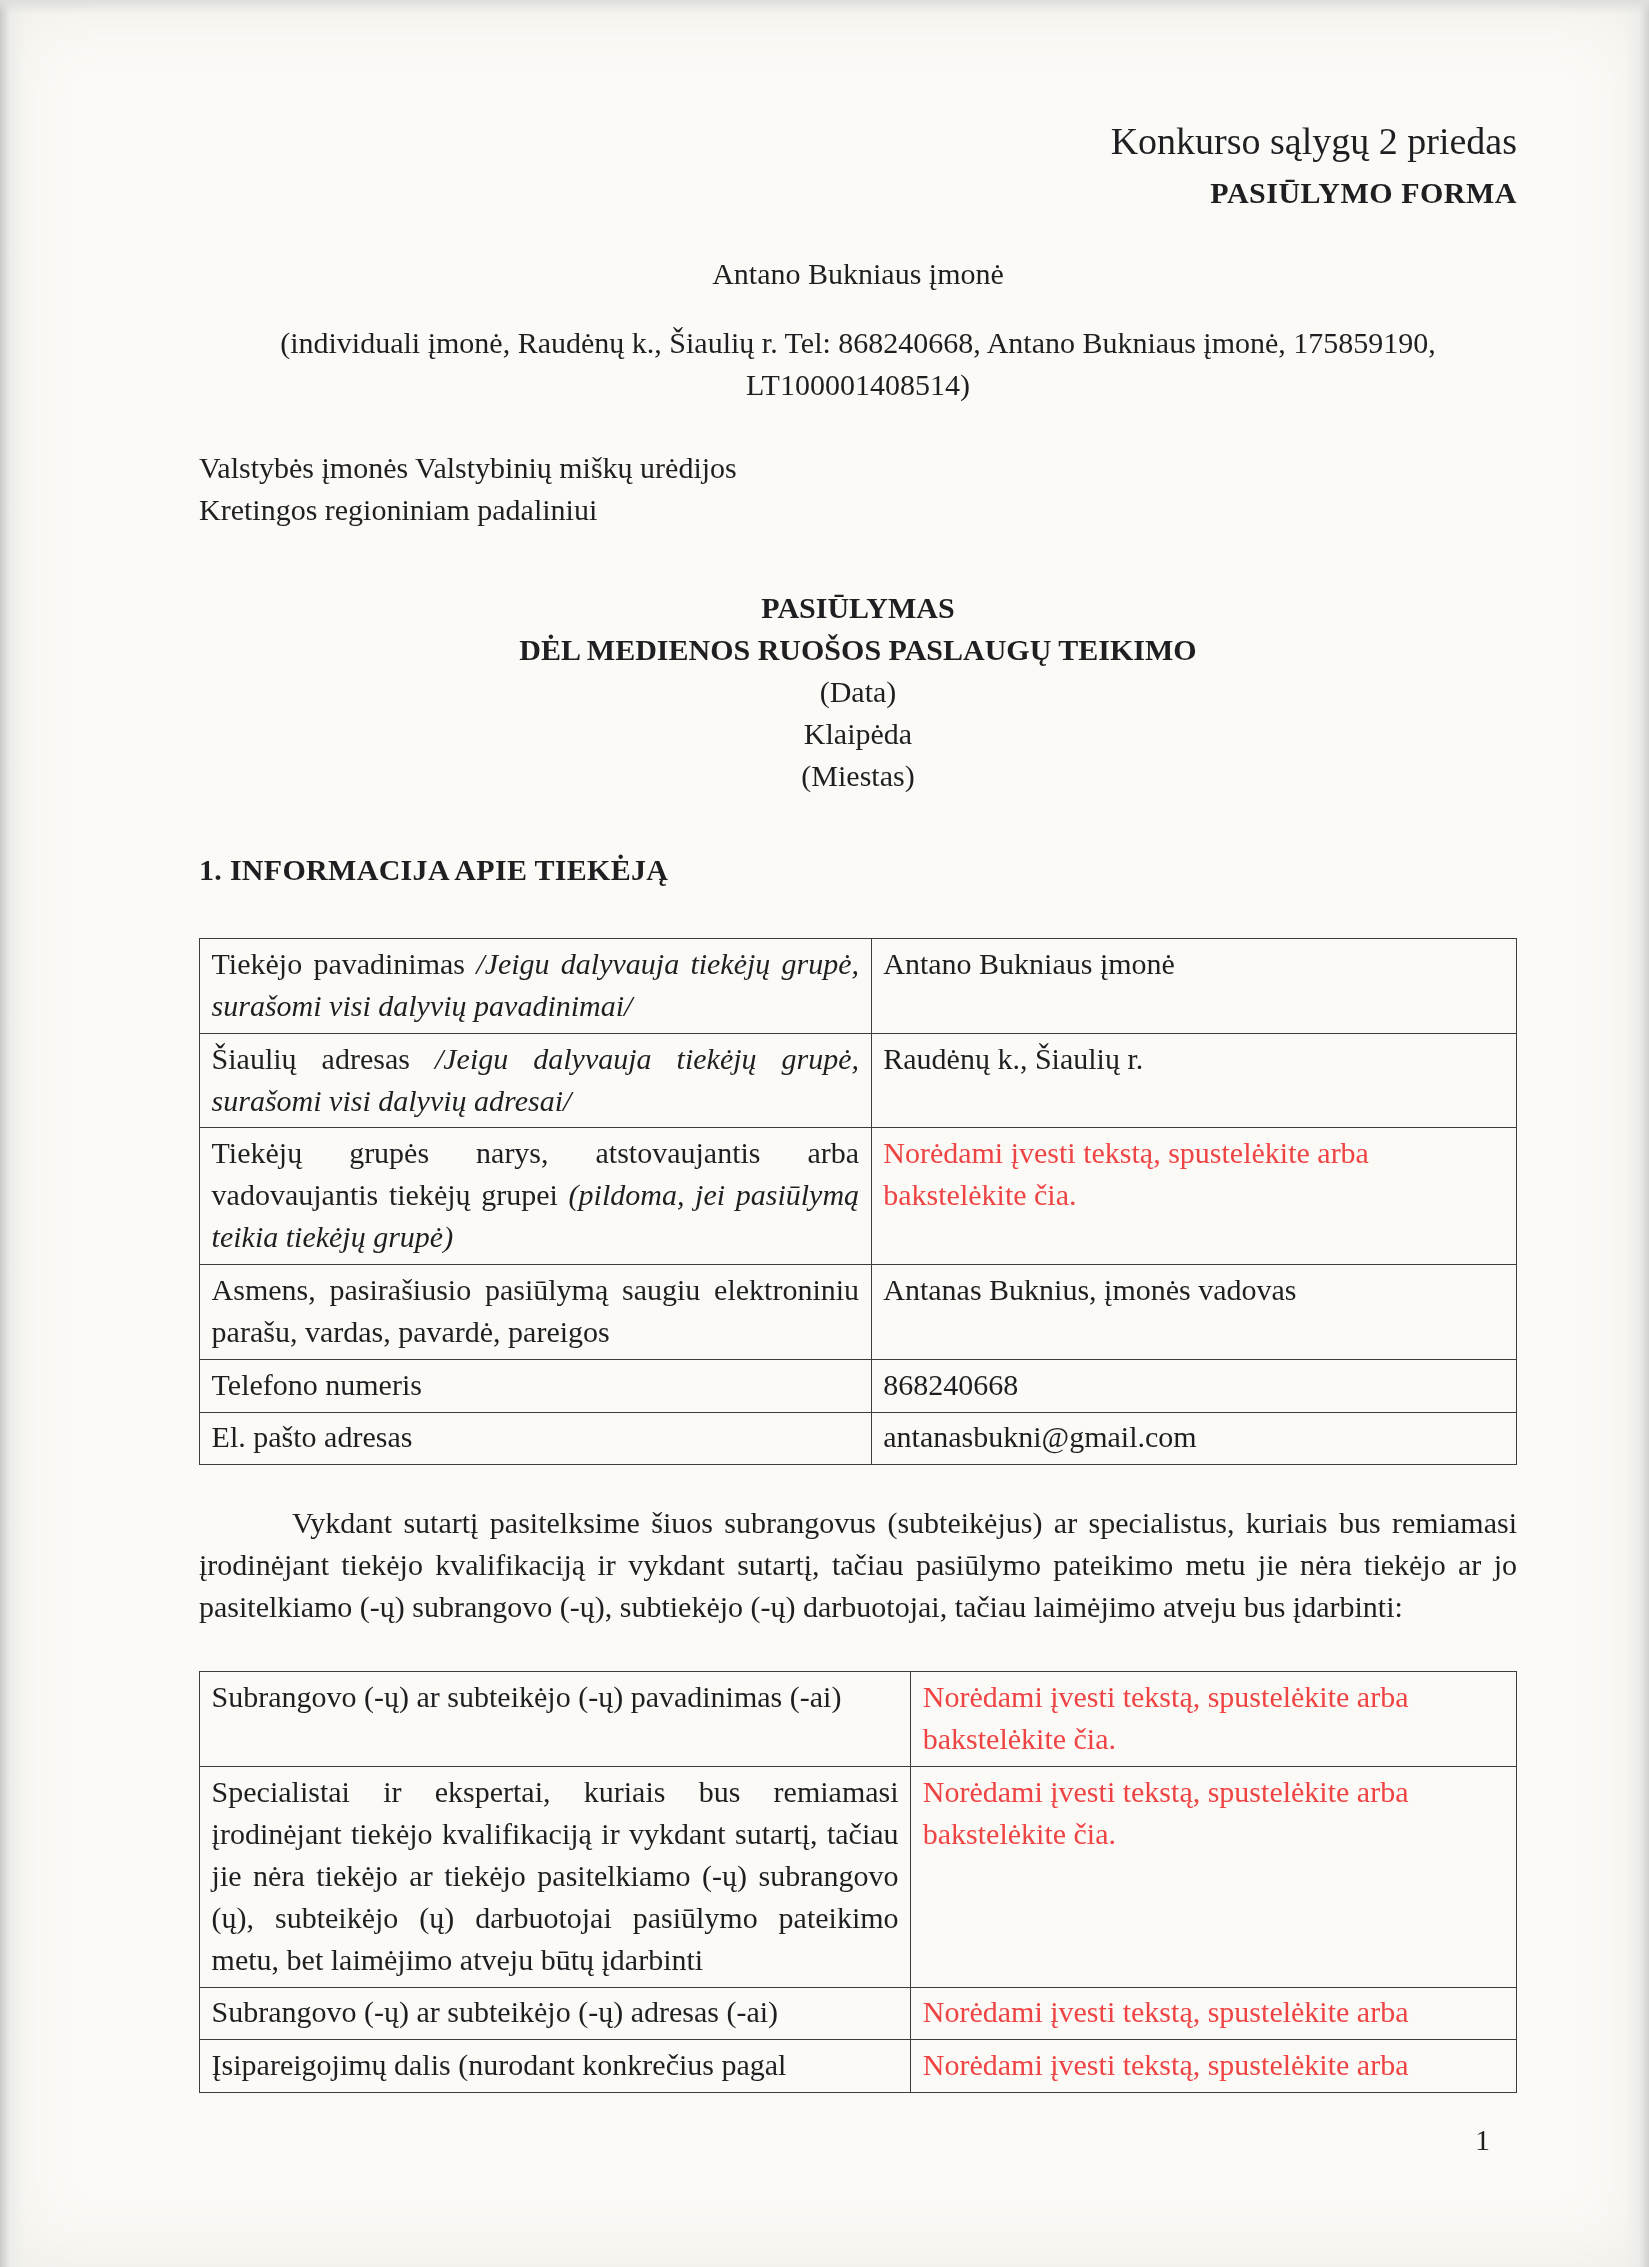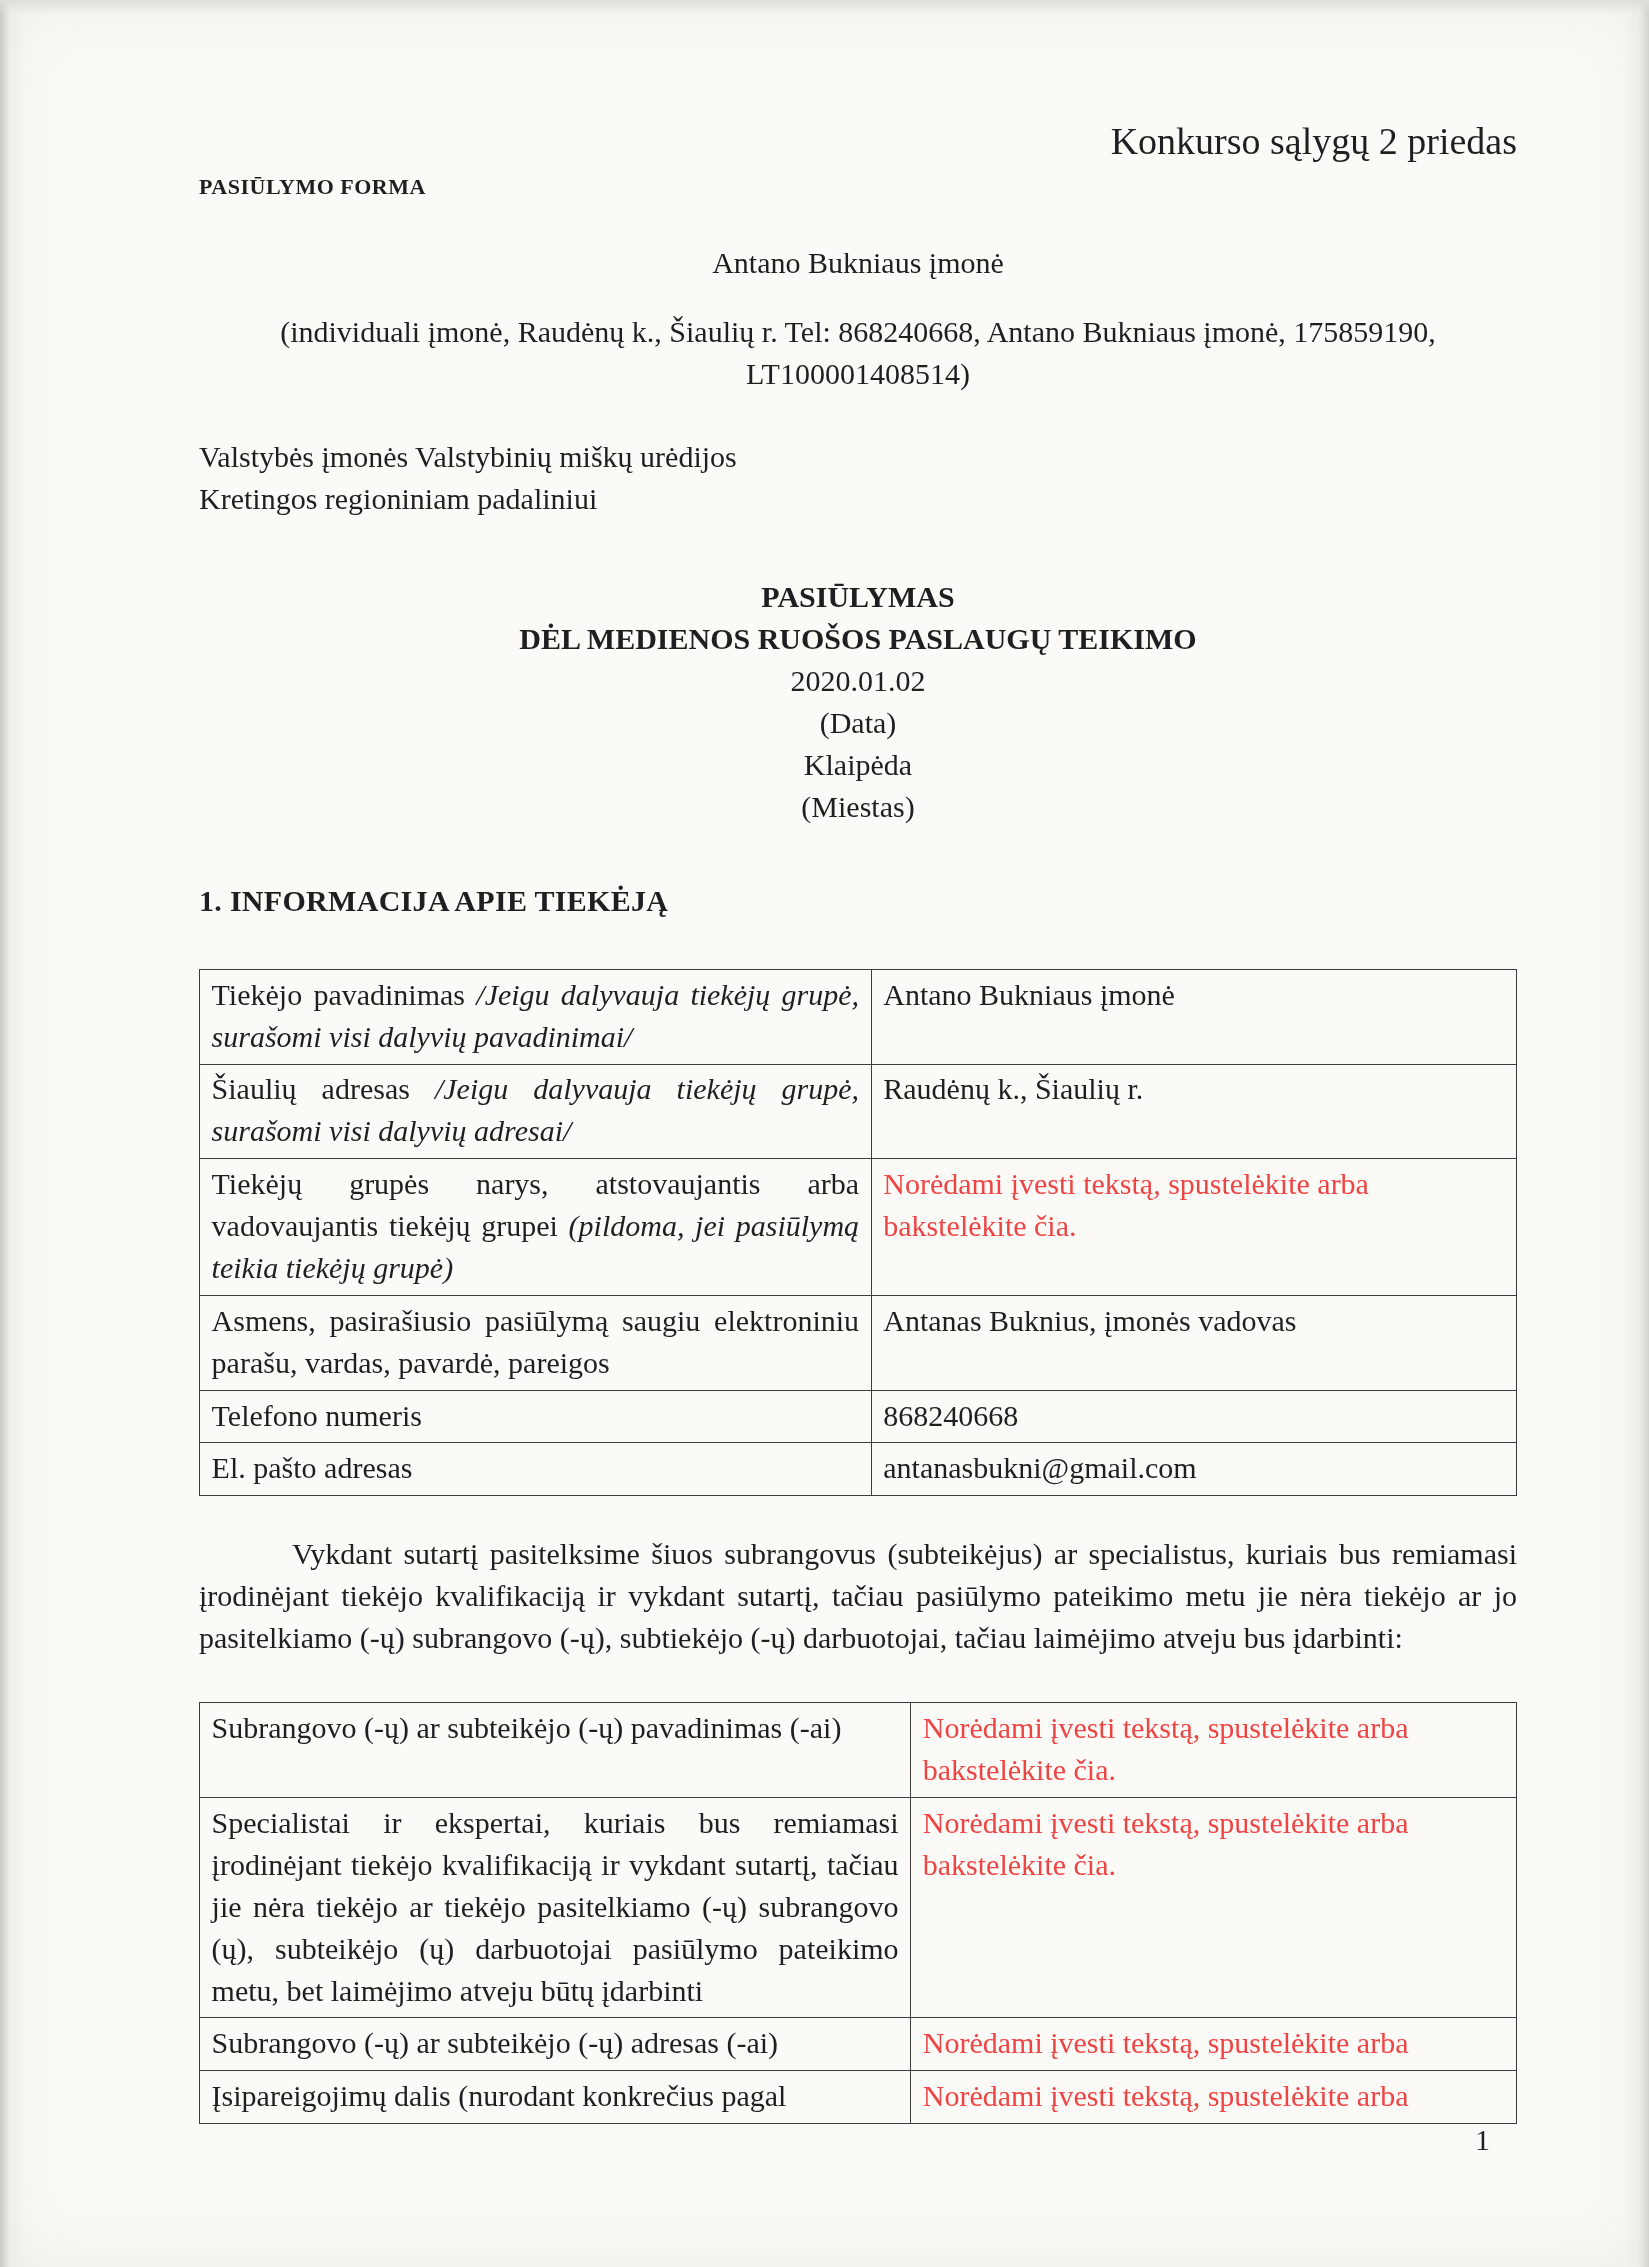--- a/index.html
+++ b/index.html
@@ -25,21 +25,21 @@
     position:absolute;
     left:199px;top:115px;
     width:1318px;
     font-size:30px;
     line-height:1.4;
   }
   .right{text-align:right;}
   .center{text-align:center;}
   .bold{font-weight:bold;}
   .corner-note{font-size:38px;margin:0 0 3.9px 0;}
-  .form-title{font-size:22px;font-weight:bold;text-align:left;margin:0;letter-spacing:0.5px;}
+  .form-title{font-size:30px;font-weight:bold;text-align:right;margin:0;letter-spacing:0.5px;}
   .company{margin:39px 0 0 0;}
   .details{margin:27px 0 0 0;padding:0 19.4px;}
   .recipient{margin:0;}
   .recipients{margin-top:41px;}
   .proposal-block{margin-top:56px;}
   .proposal-block p{margin:0;}
   .section-heading{
     font-size:30px;font-weight:bold;
     margin:52px 0 0 0;letter-spacing:0.3px;
   }
@@ -91,21 +91,20 @@
     <p class="center details">(individuali įmonė, Raudėnų k., Šiaulių r. Tel: 868240668, Antano Bukniaus įmonė, 175859190, LT100001408514)</p>
 
     <div class="recipients">
       <p class="recipient">Valstybės įmonės Valstybinių miškų urėdijos</p>
       <p class="recipient">Kretingos  regioniniam padaliniui</p>
     </div>
 
     <div class="proposal-block">
       <p class="center bold">PASIŪLYMAS</p>
       <p class="center bold">DĖL MEDIENOS RUOŠOS PASLAUGŲ TEIKIMO</p>
-      <p class="center">2020.01.02</p>
       <p class="center">(Data)</p>
       <p class="center">Klaipėda</p>
       <p class="center">(Miestas)</p>
     </div>
 
     <h2 class="section-heading">1.  INFORMACIJA APIE TIEKĖJĄ</h2>
 
     <table class="doc-table t1">
       <tbody>
         <tr>

